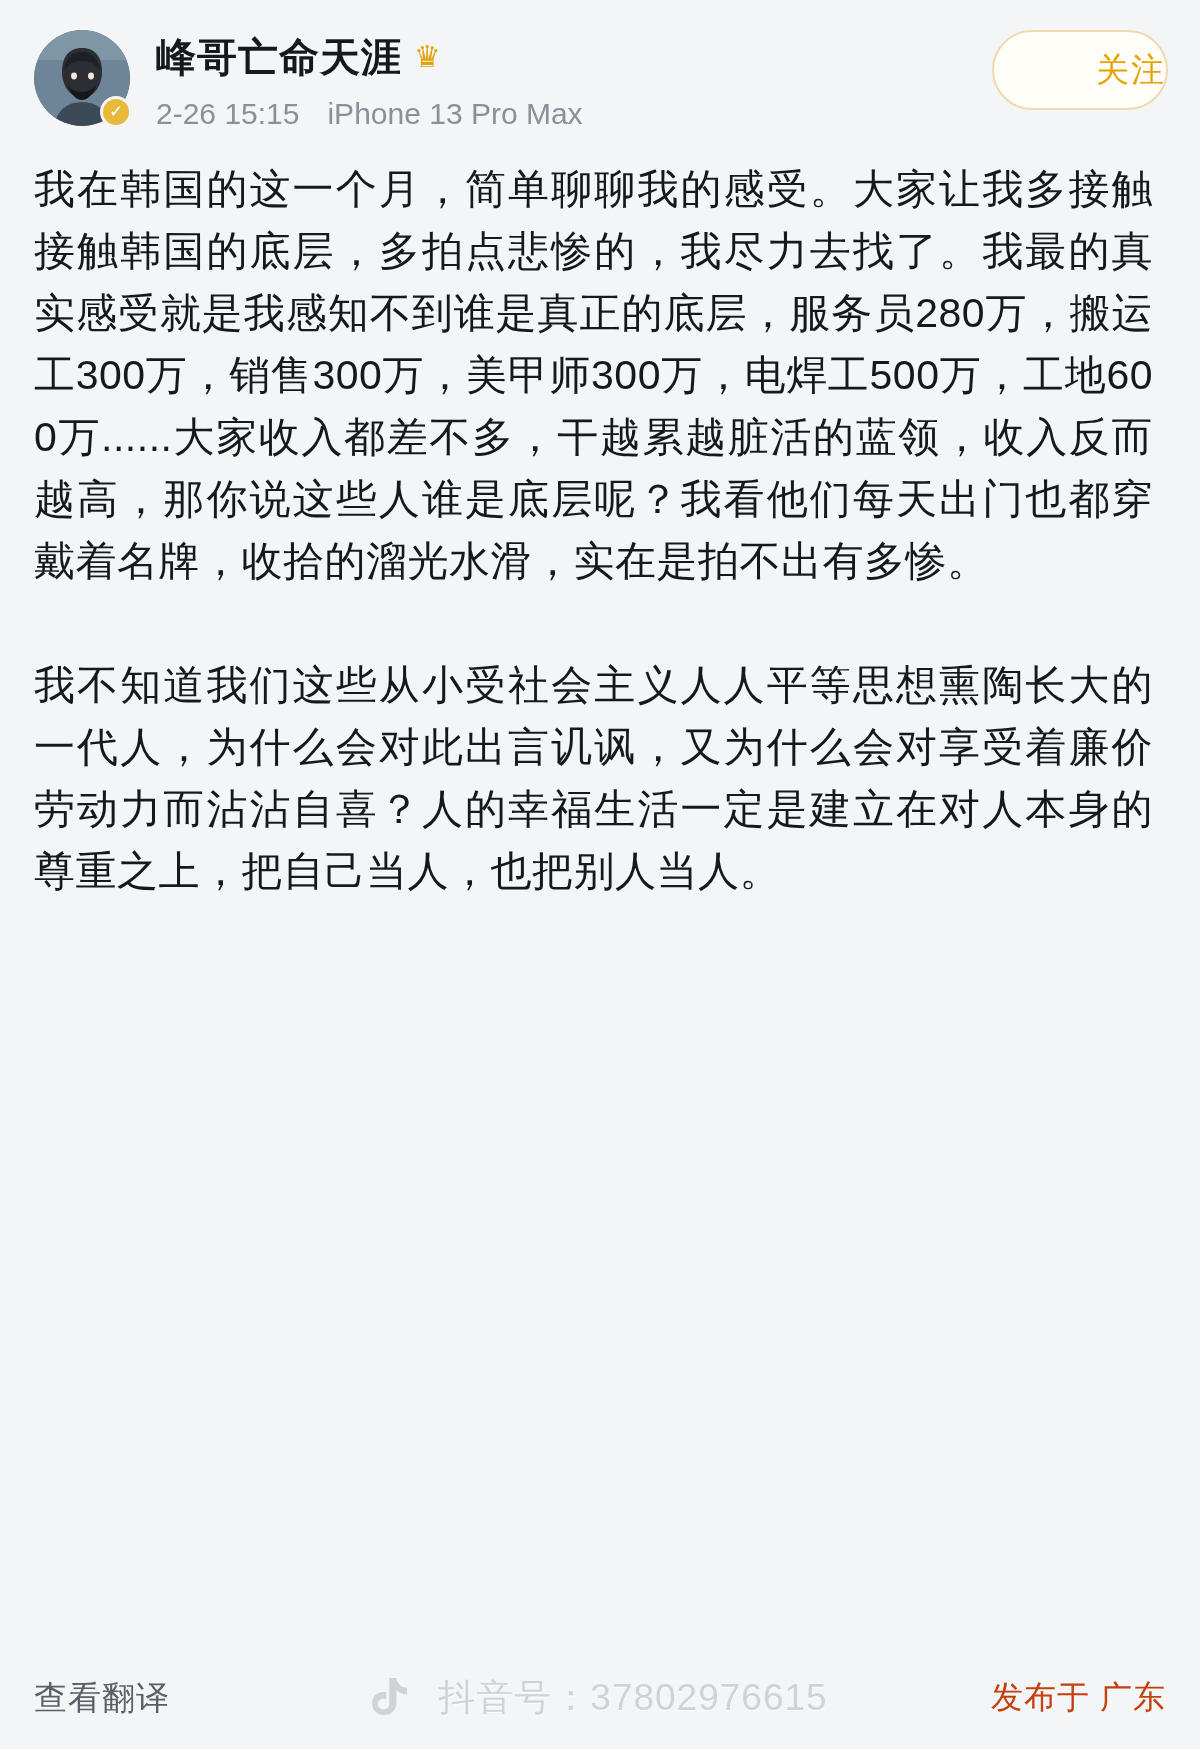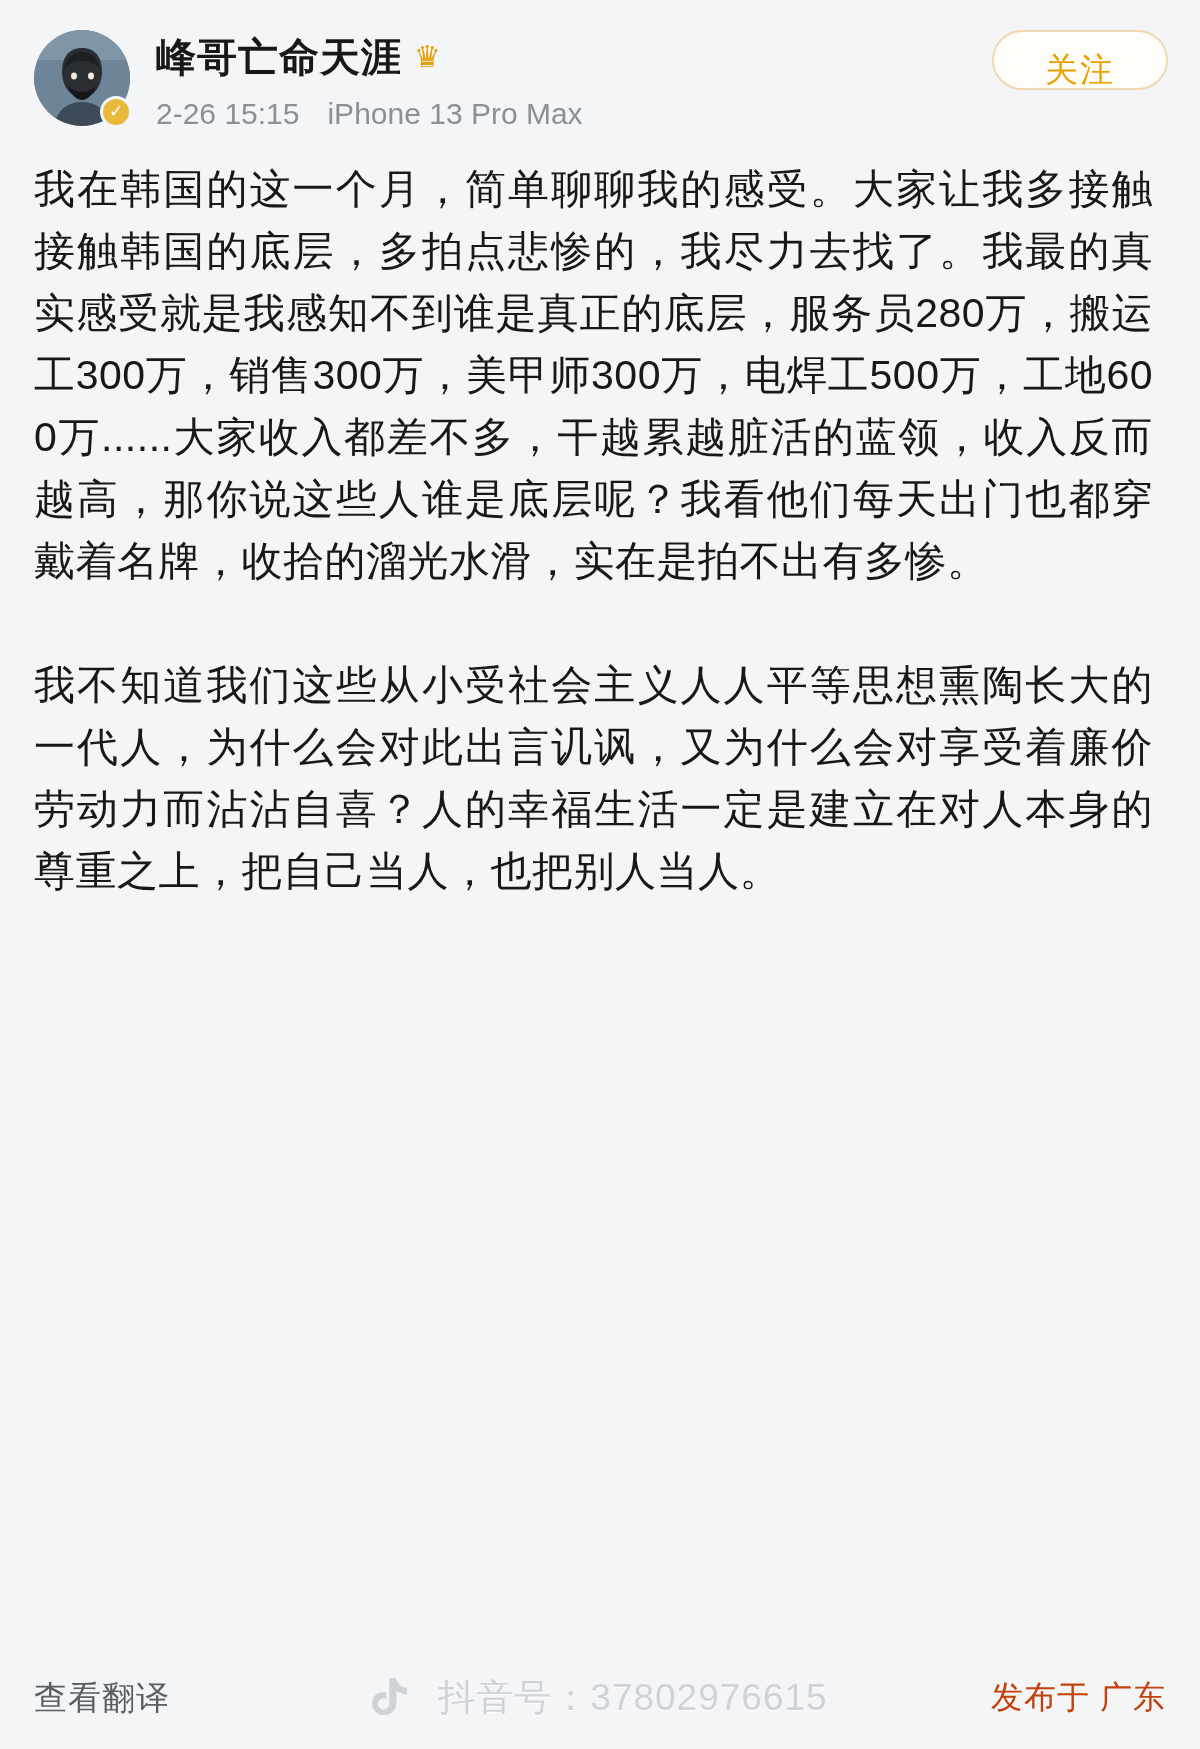--- a/index.html
+++ b/index.html
@@ -76,38 +76,39 @@
   .crown {
     font-size: 30px;
     line-height: 30px;
     color: #d9a326;
     filter: saturate(1.2);
   }
   .meta-row {
     margin-top: 14px;
     display: flex;
     align-items: center;
+    gap: 28px;
     color: #8a8f99;
     font-size: 30px;
     line-height: 36px;
   }
-  .meta-device { color: #8a8f99; margin-left: 28px; }
+  .meta-device { color: #8a8f99; }
   .follow-btn {
     position: absolute;
     right: 32px;
     top: 30px;
     width: 176px;
-    height: 60px;
+    height: 80px;
     border-radius: 40px;
     border: 2px solid #f0d9ad;
     background: #fffdf8;
     color: #e8a200;
     font-size: 33px;
     line-height: 76px;
-    text-align: center;
+    text-align: right;
     letter-spacing: 2px;
     font-weight: 500;
   }
 
   
   .content {
     padding: 8px 47px 0 34px;
   }
   .para {
     font-size: 41px;

